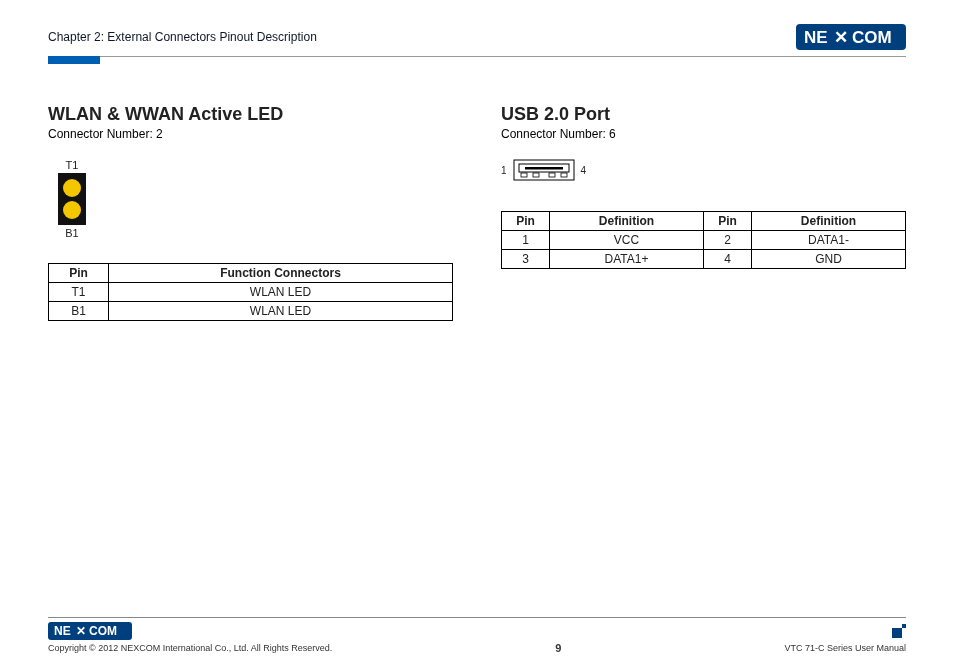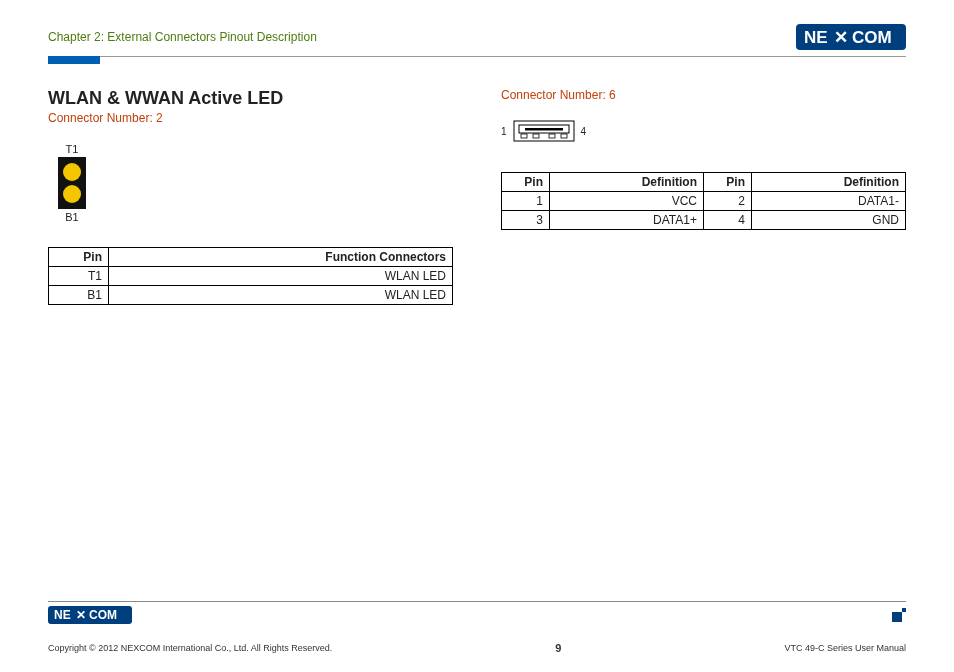--- a/index.html
+++ b/index.html
@@ -12,66 +12,66 @@
     position: relative;
     padding: 24px 48px 28px 48px;
   }
   .header {
     display: flex;
     justify-content: space-between;
     align-items: center;
     border-bottom: 1px solid #999;
     padding-bottom: 6px;
   }
-  .chapter-title { font-size: 12px; color: #4d7c0f; }
+  .chapter-title { font-size: 12px; color: #0f172a; }
   .logo-hdr svg { display: block; }
   .blue-tab {
     width: 52px; height: 8px; background: #005fb3;
     margin-top: -1px;
   }
   .content {
     display: flex;
     gap: 48px;
-    margin-top: 24px;
+    margin-top: 40px;
   }
   .col { flex: 1 1 0; }
   .section-title { font-size: 18px; font-weight: 700; color: #222; margin-bottom: 2px;}
-  .connector-num { font-size: 12px; color: #c2410c; margin-bottom: 18px; }
+  .connector-num { font-size: 12px; color: #000000; margin-bottom: 18px; }
   .led-diagram { margin: 8px 0 24px 10px; }
   .led-t1 { font-size: 11px; text-align: center; width: 28px; margin-left: 0; margin-bottom: 2px; }
   .led-b1 { font-size: 11px; text-align: center; width: 28px; margin-top: 2px; }
   .led-box {
     width: 28px; height: 52px; background: #111;
     display: flex; flex-direction: column; justify-content: space-around; align-items: center;
     padding: 4px 0;
   }
   .led-dot { width: 18px; height: 18px; border-radius: 50%; background: #f3c600; }
   table {
     border-collapse: collapse;
     width: 100%;
     font-size: 12px;
   }
   th, td {
     border: 1px solid #000;
     padding: 2px 6px;
-    text-align: right;
+    text-align: center;
     font-weight: 400;
   }
   th { font-weight: 700; }
   .table-wlan th:nth-child(1) { width: 60px; }
   .usb-diagram { margin: 18px 0 30px 0; display: flex; align-items: center; gap: 6px; }
   .usb-pinlbl { font-size: 10px; }
   .usb-svg { border: none; }
   .footer {
     position: absolute;
     left: 48px; right: 48px; bottom: 18px;
   }
   .footer-rule { border-top: 1px solid #888; padding-top: 4px; display:flex; align-items:center; justify-content:space-between;}
   .footer-logo svg { display:block;}
-  .footer-row2 { display:flex; align-items:center; justify-content:space-between; font-size:9px; color:#333; margin-top:18px;}
+  .footer-row2 { display:flex; align-items:center; justify-content:space-between; font-size:9px; color:#333; margin-top:2px;}
   .pagenum { font-weight:700; font-size:11px;}
   .footer-sqicon { width:14px; height:14px; }
   .footer-sqicon rect.big { fill:#003f7d;}
   .footer-sqicon rect.sm { fill:#003f7d;}
   .table-usb th, .table-usb td { }
   .table-usb th:nth-child(1),.table-usb th:nth-child(3){width:48px;}
 </style>
 </head>
 <body>
 
@@ -117,20 +117,21 @@
         </tr>
         <tr>
           <td>B1</td>
           <td>WLAN LED</td>
         </tr>
       </tbody>
     </table>
   </div>
 
   <div class="col">
+    <div class="section-title">USB 2.0 Port</div>
     <div class="connector-num">Connector Number: 6</div>
 
     <div class="usb-diagram">
       <span class="usb-pinlbl">1</span>
       <svg class="usb-svg" width="62" height="22" viewBox="0 0 62 22">
         <rect x="1" y="1" width="60" height="20" fill="#fff" stroke="#000" stroke-width="1"></rect>
         <rect x="6" y="5" width="50" height="8" fill="#fff" stroke="#000" stroke-width="1"></rect>
         <rect x="12" y="8" width="38" height="2.5" fill="#000"></rect>
         <rect x="8" y="14" width="6" height="4" fill="#fff" stroke="#000" stroke-width="0.8"></rect>
         <rect x="20" y="14" width="6" height="4" fill="#fff" stroke="#000" stroke-width="0.8"></rect>
@@ -178,15 +179,15 @@
       </svg>
     </div>
     <svg class="footer-sqicon" viewBox="0 0 14 14">
       <rect class="big" x="0" y="4" width="10" height="10"></rect>
       <rect class="sm" x="10" y="0" width="4" height="4"></rect>
     </svg>
   </div>
   <div class="footer-row2">
     <span>Copyright © 2012 NEXCOM International Co., Ltd. All Rights Reserved.</span>
     <span class="pagenum">9</span>
-    <span>VTC 49-C Series User Manual</span>
+    <span>VTC 71-C Series User Manual</span>
   </div>
 </div>
 
 </body></html>

